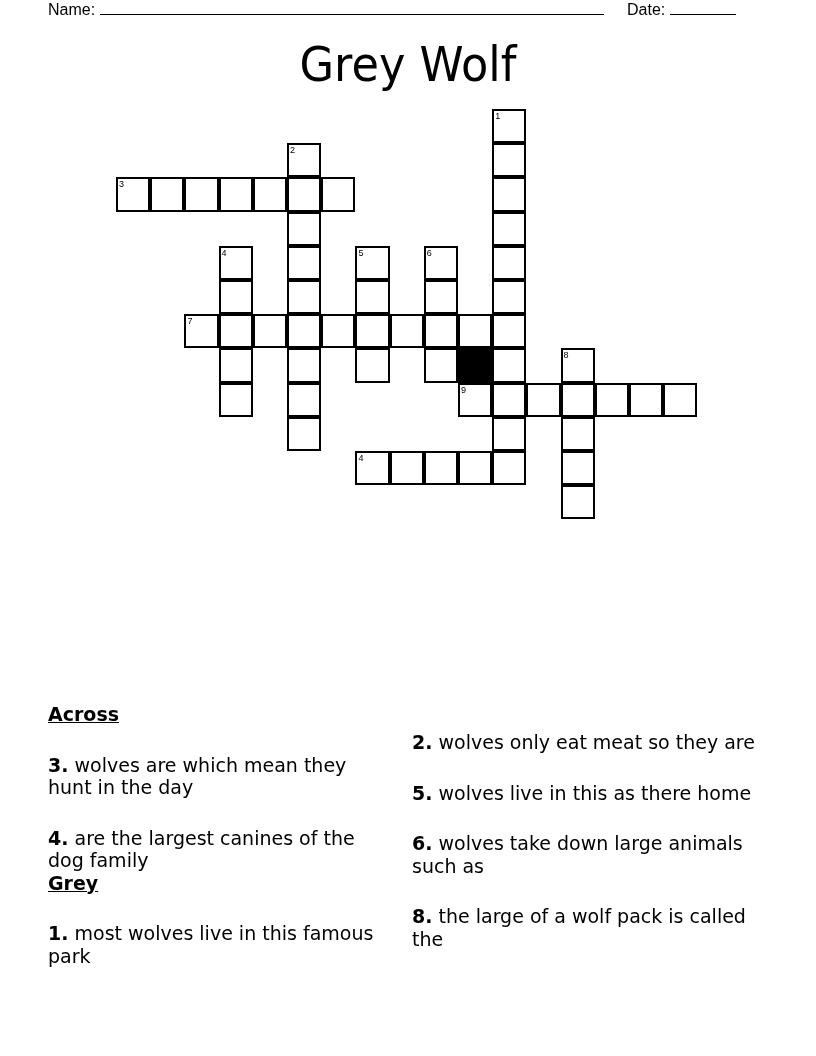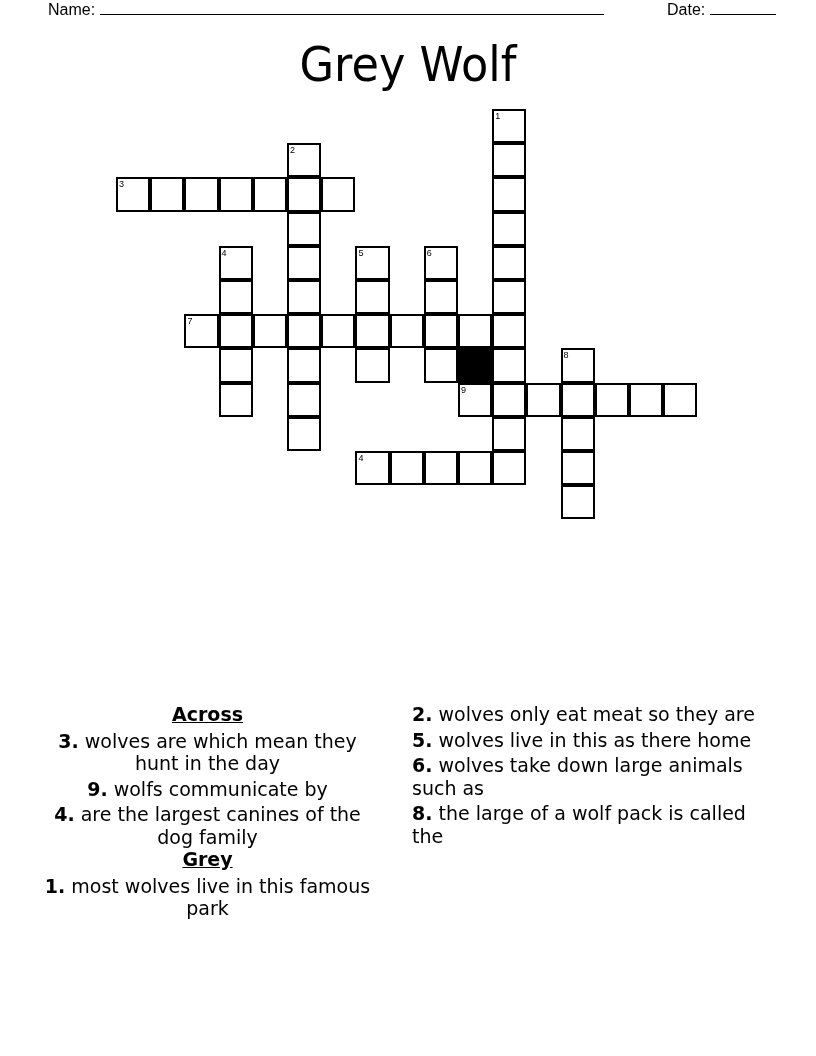--- a/index.html
+++ b/index.html
@@ -1,29 +1,29 @@
 <!DOCTYPE html>
 <html><head>
 <meta charset="utf-8">
 <style>
   html,body{margin:0;padding:0;background:#fff;}
   body{width:816px;height:1056px;position:relative;overflow:hidden;color:#000;font-family:"DejaVu Sans",sans-serif;}
   .hdr{position:absolute;top:0;left:48px;font-family:"Liberation Sans",sans-serif;font-size:16px;line-height:18px;}
   .hdr .line{display:inline-block;border-bottom:1px solid #000;height:14px;vertical-align:baseline;}
-  .date{position:absolute;top:0;left:627px;font-family:"Liberation Sans",sans-serif;font-size:16px;line-height:18px;margin-left:40px;}
+  .date{position:absolute;top:0;left:627px;font-family:"Liberation Sans",sans-serif;font-size:16px;line-height:18px;}
   .title{position:absolute;top:34px;left:0;width:816px;text-align:center;font-family:"DejaVu Sans",sans-serif;font-size:48px;line-height:60px;transform:scaleX(0.93);}
   #grid{position:absolute;left:0;top:0;width:816px;height:560px;}
   .cell{position:absolute;width:34.2px;height:34.2px;box-sizing:border-box;border:2px solid #000;background:#fff;margin-left:-1px;margin-top:-1px;}
   .cell.black{background:#000;}
   .cell .num{position:absolute;left:1px;top:0px;font-family:"Liberation Sans",sans-serif;font-size:9px;line-height:10px;}
   .clues{position:absolute;top:703px;font-family:"DejaVu Sans",sans-serif;font-size:19px;line-height:22.5px;}
-  .clues.left{left:35px;width:345px;text-align:center;}
+  .clues.left{left:48px;width:345px;}
   .clues.right{left:412px;width:345px;}
   .heading{font-weight:bold;text-decoration:underline;margin-bottom:4px;}
-  .clue{margin-bottom:3px;}
+  .clue{margin-bottom:3px;margin-top:28px;}
   .clue b{font-weight:bold;}
 </style>
 </head>
 <body>
 
 <div class="hdr">
   <span>Name:</span>
   <span class="line" style="width:504px;"></span>
 </div>
 <div class="date">
@@ -111,21 +111,20 @@
     </div>
     <div class="cell" style="left: 390.6px; top: 452px;"></div>
     <div class="cell" style="left: 424.8px; top: 452px;"></div>
     <div class="cell" style="left: 459px; top: 452px;"></div>
     <div class="cell black" style="left: 459px; top: 349.4px;"></div>
   </div>
 
 <div class="clues left">
   <div class="heading">Across</div>
   <div class="clue"><b>3.</b> <span>wolves are which mean they hunt in the day</span></div>
-  <div class="clue"><b>9.</b> <span>wolfs communicate by</span></div>
   <div class="clue"><b>4.</b> <span>are the largest canines of the dog family</span></div>
   <div class="heading" style="margin-top:-3px;">Grey</div>
   <div class="clue"><b>1.</b> <span>most wolves live in this famous park</span></div>
 </div>
 
 <div class="clues right">
   <div class="clue"><b>2.</b> <span>wolves only eat meat so they are</span></div>
   <div class="clue"><b>5.</b> <span>wolves live in this as there home</span></div>
   <div class="clue"><b>6.</b> <span>wolves take down large animals such as</span></div>
   <div class="clue"><b>8.</b> <span>the large of a wolf pack is called the</span></div>

